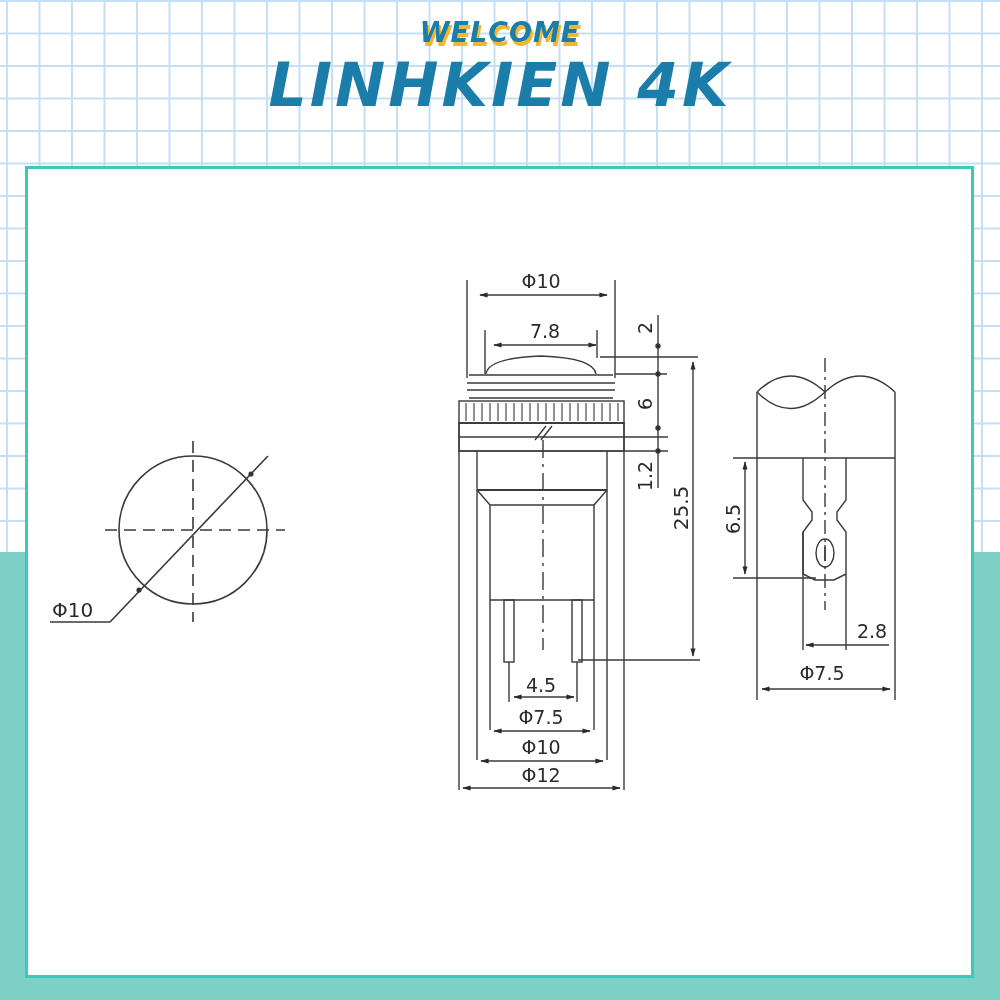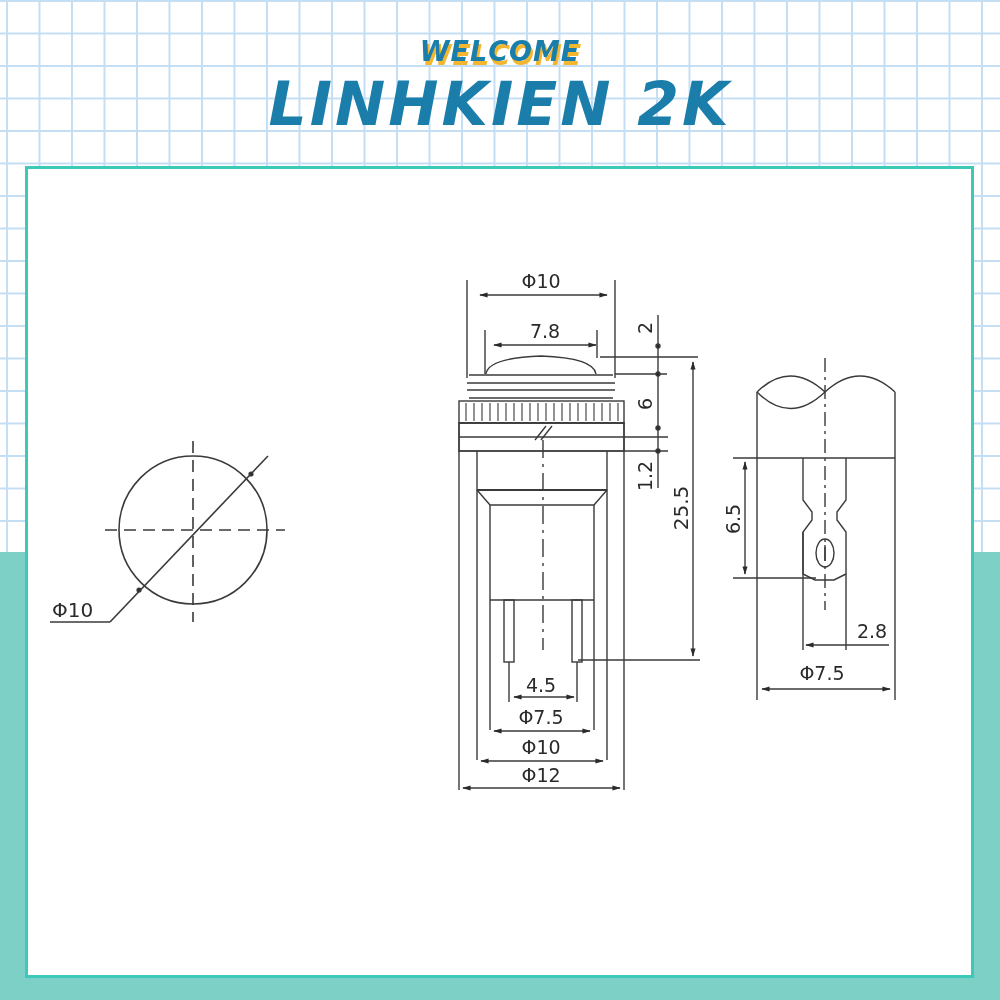--- a/index.html
+++ b/index.html
@@ -2,37 +2,37 @@
 <html><head>
 <meta charset="utf-8">
 <style>
   html,body{margin:0;padding:0;}
   body{width:1000px;height:1000px;position:relative;overflow:hidden;background:#ffffff;font-family:"DejaVu Sans",sans-serif;}
   .grid-bg{position:absolute;left:0;top:0;width:1000px;height:552px;
     background-color:#ffffff;
     background-image:linear-gradient(#c4dff5 2px,transparent 2px),linear-gradient(90deg,#c4dff5 2px,transparent 2px);
     background-size:32.5px 32.5px;background-position:6px 0px;}
   .teal-bg{position:absolute;left:0;top:552px;width:1000px;height:448px;background:#7dd0c5;}
-  .header{position:absolute;left:0;top:35px;width:1000px;text-align:center;}
+  .header{position:absolute;left:0;top:16px;width:1000px;text-align:center;}
   .welcome{font-family:"DejaVu Sans",sans-serif;font-weight:bold;font-style:italic;font-size:27px;color:#1b7eaa;letter-spacing:1px;
     text-shadow:2px 3px 0 #f3b62e;line-height:34px;display:block;transform:scaleY(1.05);}
   .title{font-family:"DejaVu Sans",sans-serif;font-weight:bold;font-style:italic;font-size:60px;color:#1b7eaa;letter-spacing:3px;line-height:70px;display:block;margin-top:0px;}
   .panel{position:absolute;left:25px;top:166px;width:943px;height:806px;background:#ffffff;border:3px solid #3cc9b8;}
   .drawing{position:absolute;left:0;top:0;width:1000px;height:1000px;}
   svg text{font-family:"DejaVu Sans",sans-serif;fill:#2a2a2a;}
 </style>
 </head>
 <body>
 
 <div class="grid-bg"></div>
 <div class="teal-bg"></div>
 
 <div class="header">
   <span class="welcome">WELCOME</span>
-  <span class="title">LINHKIEN 2K</span>
+  <span class="title">LINHKIEN 4K</span>
 </div>
 
 <div class="panel"></div>
 
 <svg class="drawing" viewBox="0 0 1000 1000" xmlns="http://www.w3.org/2000/svg">
   <defs>
     <marker id="arr" viewBox="0 0 10 10" refX="9" refY="5" markerWidth="6" markerHeight="6" orient="auto-start-reverse">
       <path d="M0,2 L10,5 L0,8 z" fill="#2a2a2a"></path>
     </marker>
   </defs>

